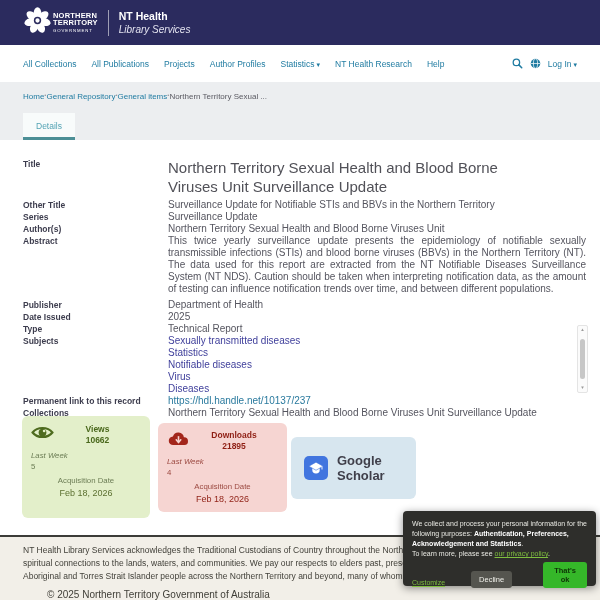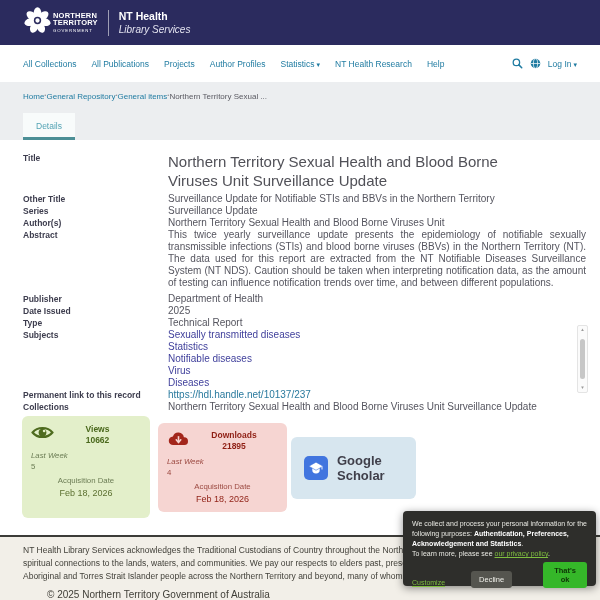--- a/index.html
+++ b/index.html
@@ -37,21 +37,21 @@
   .breadcrumb { padding:10px 0 0 23px; font-size:8px; color:#8a8a92; display:flex; align-items:flex-start; gap:0; }
   .crumb-link { color:#1f7ba1; cursor:pointer; }
   .crumb-current { color:#5a5a62; }
   .crumb-sep { color:#9a9aa2; font-size:6px; }
   .tab {
     position:absolute; left:23px; bottom:0; background:#f8fbfb; color:#53a3b4;
     font-size:8.5px; padding:8px 13px 6px 13px; border-bottom:3px solid #4c8f96; cursor:pointer;
   }
 
   
-  .content { position:absolute; top:140px; left:0; right:0; padding:12px 0 0 23px; box-sizing:border-box; }
+  .content { position:absolute; top:140px; left:0; right:0; padding:18px 0 0 23px; box-sizing:border-box; }
   .meta-row { display:flex; }
   .meta-label { width:145px; flex:0 0 145px; font-size:8.5px; font-weight:bold; color:#3d3d4e; line-height:12px; }
   .meta-value { flex:1; font-size:10px; color:#55555f; line-height:12px; padding-right:14px; }
   .title-row .meta-value { font-size:15px; line-height:19px; color:#515158; padding-right:60px; }
   .title-row { margin-bottom:3px; }
   .abstract-row { margin-bottom:4px; }
   .abstract-row .meta-value { line-height:12.1px; text-align:justify; }
   .subject-link { color:#3f3f9b; cursor:pointer; display:block; }
   .permalink { color:#2a7a9e; cursor:pointer; }
 

